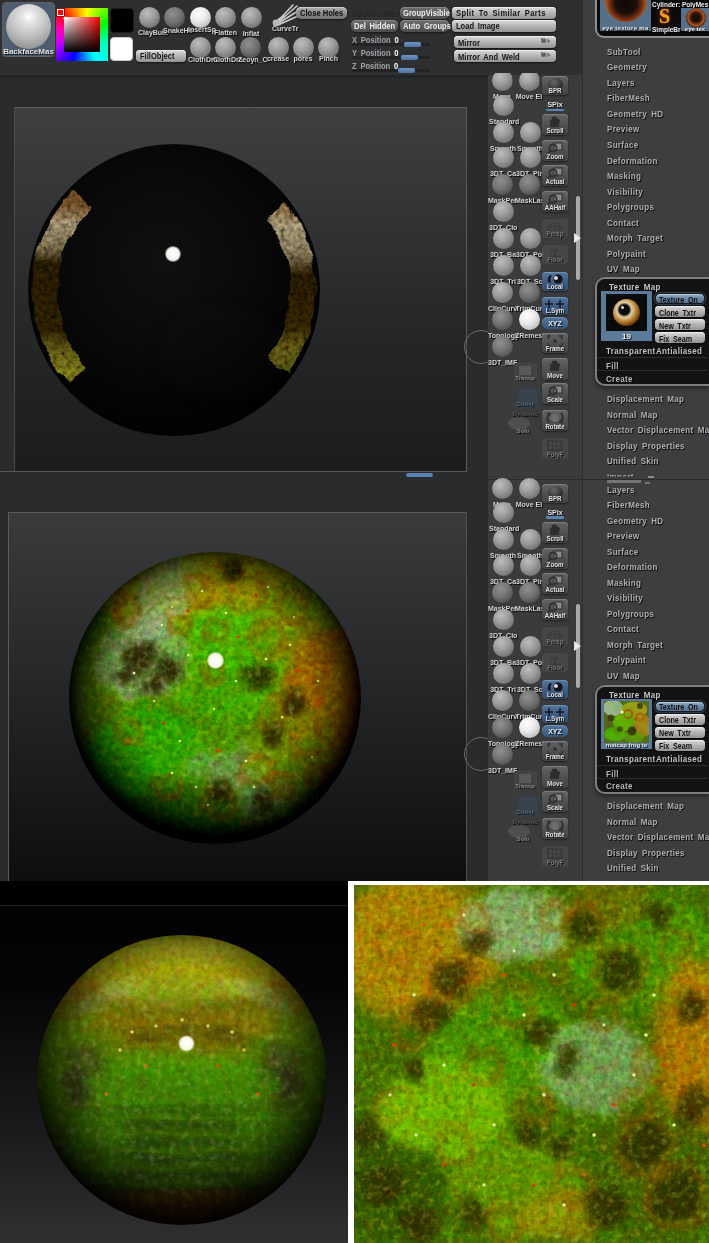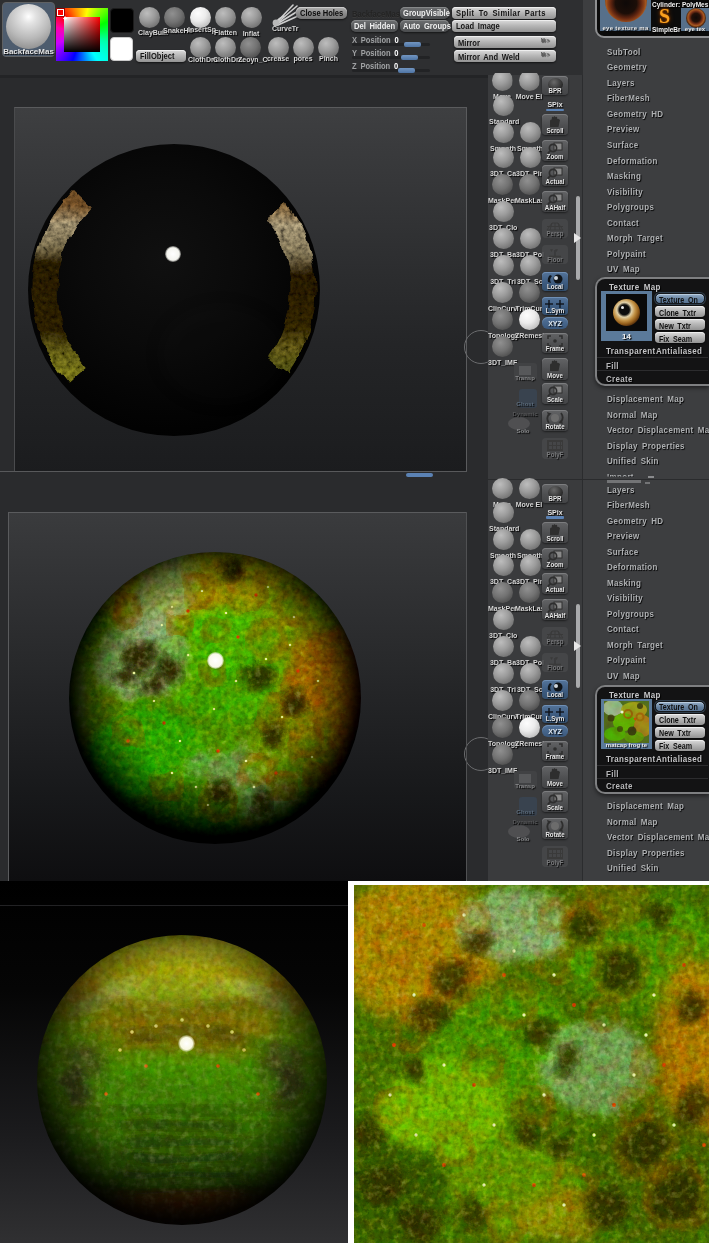--- a/index.html
+++ b/index.html
@@ -633,21 +633,21 @@
 <div class="mi" style="left:607px;top:247.5px;">Polypaint</div>
 <div class="mi" style="left:607px;top:263px;">UV Map</div>
 <div style="position:absolute;left:595px;top:277px;width:114px;height:109px;background:#131314;border:2px solid #7e7f81;border-right:none;border-radius:10px 0 0 10px;box-shadow:0 2px 4px rgba(0,0,0,.5);"></div>
 <div class="mi" style="left:609px;top:281px;color:#c8c8ca;">Texture Map</div>
 <div style="position:absolute;left:601px;top:291px;width:51px;height:50px;background:#5b7a9a;"></div>
 <div style="position:absolute;left:606px;top:294px;width:41px;height:37px;background:#0a0a0a;overflow:hidden;">
     <div style="position:absolute;left:7px;top:5px;width:27px;height:27px;border-radius:50%;background:radial-gradient(circle at 42% 40%,#181818 0%,#0e0e0e 22%,#e0d0a8 33%,#c49448 48%,#96601c 62%,#63380e 72%,#1a1208 82%,#060606 100%);"></div>
     <div style="position:absolute;left:14px;top:11px;width:9px;height:9px;border-radius:50%;background:#0c0c0c;"></div>
     <div style="position:absolute;left:15px;top:12px;width:3px;height:3px;border-radius:50%;background:#e8e8e8;"></div>
   </div>
-<div style="position:absolute;left:601px;top:332px;width:51px;height:11px;font-size:8px;font-weight:bold;color:#f0f0f0;text-align:center;letter-spacing:0px;text-shadow:1px 1px 1px #000;white-space:nowrap;line-height:10px;">14</div>
+<div style="position:absolute;left:601px;top:332px;width:51px;height:11px;font-size:8px;font-weight:bold;color:#f0f0f0;text-align:center;letter-spacing:0px;text-shadow:1px 1px 1px #000;white-space:nowrap;line-height:10px;">19</div>
 <div style="position:absolute;left:655px;top:293px;width:50px;height:11px;background:linear-gradient(#97b0ca,#64809e 60%,#587494);border-radius:5px;border:1px solid #14181c;box-shadow:0 0 0 1px #303e4c,inset 0 1px 0 #b8cbdd;"></div>
 <div class="btxt" style="left:658.5px;top:294.5px;font-size:8.5px;color:#101010;word-spacing:2px;">Texture On</div>
 <div class="lbtn" style="position:absolute;left:655px;top:306px;width:50px;height:11px;"></div>
 <div class="btxt" style="left:658.5px;top:307.5px;font-size:8.5px;color:#101010;word-spacing:2px;">Clone Txtr</div>
 <div class="lbtn" style="position:absolute;left:655px;top:319px;width:50px;height:11px;"></div>
 <div class="btxt" style="left:658.5px;top:320.5px;font-size:8.5px;color:#101010;word-spacing:2px;">New Txtr</div>
 <div class="lbtn" style="position:absolute;left:655px;top:332px;width:50px;height:11px;"></div>
 <div class="btxt" style="left:658.5px;top:333.5px;font-size:8.5px;color:#101010;word-spacing:2px;">Fix Seam</div>
 <div class="mi" style="left:606px;top:345px;color:#c4c4c6;">Transparent</div>
 <div class="mi" style="left:656px;top:345px;color:#c4c4c6;">Antialiased</div>

